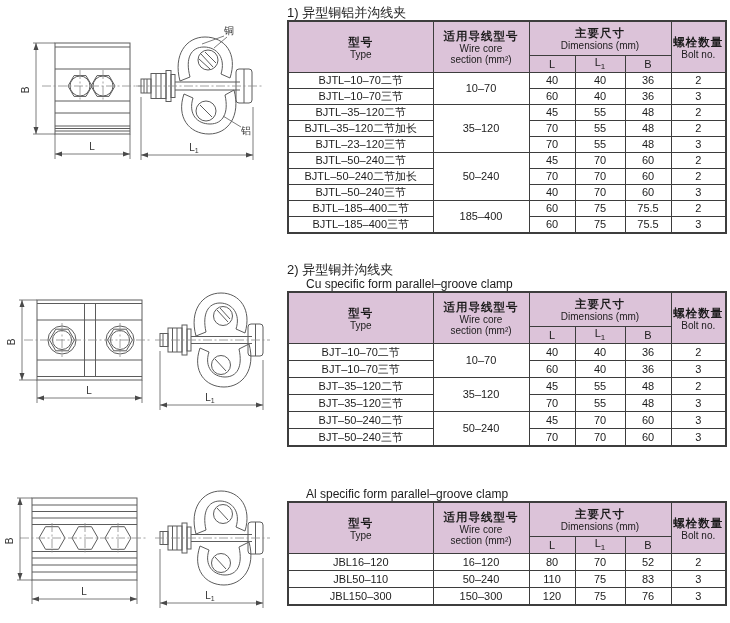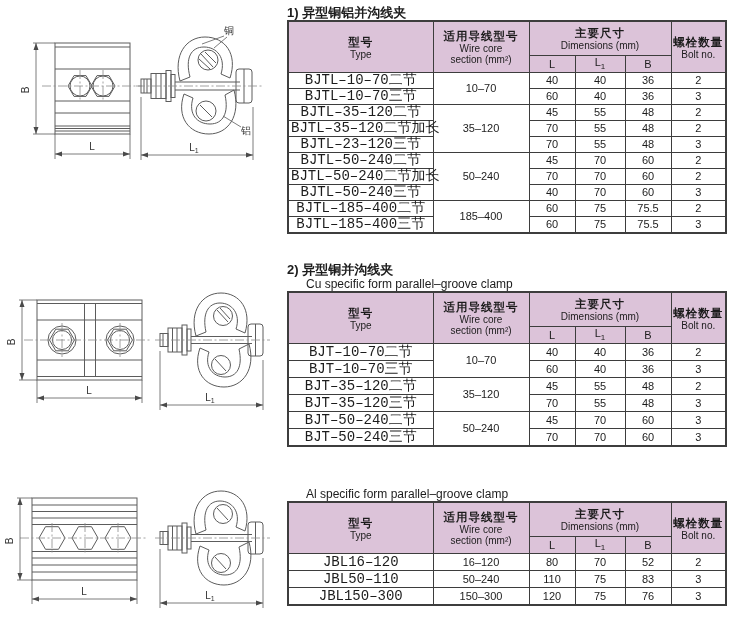--- a/index.html
+++ b/index.html
@@ -1,32 +1,32 @@
 <!DOCTYPE html>
 <html><head>
 <meta charset="utf-8">
 <style>
   html,body{margin:0;padding:0;}
   body{width:730px;height:623px;background:#ffffff;font-family:"Liberation Sans","DejaVu Sans",sans-serif;color:#1c1c1c;position:relative;overflow:hidden;}
   .page{position:absolute;inset:0;background:#fff;}
   .draw{position:absolute;left:0;}
   .sec{position:absolute;left:287px;width:441px;}
-  .sec-title{font-size:13px;font-weight:bold;line-height:15px;white-space:nowrap;}
+  .sec-title{font-size:13px;font-weight:normal;line-height:15px;white-space:nowrap;}
   .sec-sub{font-size:12px;line-height:14px;margin-left:19px;white-space:nowrap;}
   table{border-collapse:collapse;table-layout:fixed;width:438px;border:2px solid #3d3d3d;}
   th,td{border:1px solid #3d3d3d;text-align:center;vertical-align:middle;}
   th{background:#dcc3d9;padding:1px 0;font-weight:normal;}
   th .zh{display:block;font-size:11.5px;font-weight:bold;line-height:14px;letter-spacing:1px;}
   th .en{display:block;font-size:10px;font-weight:normal;line-height:11px;}
   thead tr.toprow th{height:31px;}
   thead tr.subrow th{height:16px;font-size:11px;padding:0;}
   sub{font-size:8px;}
   td{font-size:11px;padding:0 2px;height:15px;line-height:13px;white-space:nowrap;}
   .t2 td,.t3 td{height:16px;}
-  .c-type{font-size:14px;font-family:Liberation Mono, monospace;}
+  .c-type{font-size:11px;}
   svg text{fill:#333;font-size:10px;font-family:"Liberation Sans","DejaVu Sans",sans-serif;}
   svg .ln{stroke:#5c5c5c;fill:none;stroke-width:1;}
   svg .cl{stroke:#8a8a8a;fill:none;stroke-width:0.8;stroke-dasharray:9 2.5 2 2.5;}
   svg .dim{stroke:#5c5c5c;fill:none;stroke-width:0.8;}
   svg .arr{fill:#4a4a4a;stroke:none;}
 </style>
 </head>
 <body>
 
 <div class="page">

